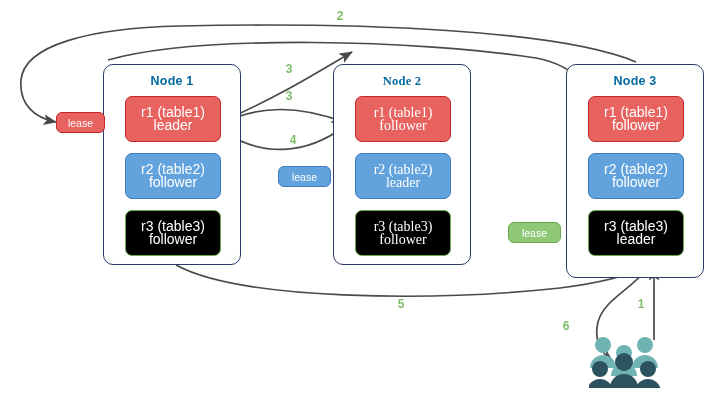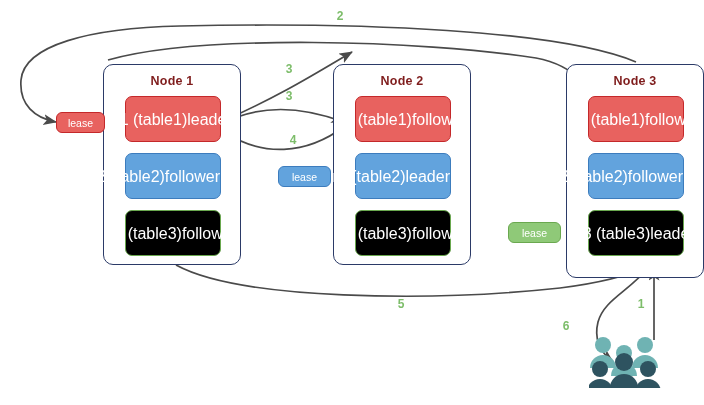--- a/index.html
+++ b/index.html
@@ -4,30 +4,30 @@
 <style>
   html,body{margin:0;padding:0;background:#ffffff;}
   body{width:704px;height:405px;overflow:hidden;
        font-family:"Liberation Sans","DejaVu Sans",sans-serif;}
   #stage{position:relative;width:704px;height:405px;background:#fff;}
   #wires{position:absolute;left:0;top:0;width:704px;height:405px;}
 
   .node{position:absolute;box-sizing:border-box;
         border:1.6px solid #2b3a67;border-radius:10px;background:#fff;}
   .node-title{position:absolute;left:0;right:0;top:9px;text-align:center;
-              font-size:12.5px;font-weight:bold;color:#7f1d1d;letter-spacing:.2px;}
+              font-size:12.5px;font-weight:bold;color:#0369a1;letter-spacing:.2px;}
 
   .replica{position:absolute;box-sizing:border-box;border-radius:7px;
-           display:flex;flex-direction:row;align-items:center;
-           justify-content:center;color:#fff;font-size:16px;line-height:13px;
+           display:flex;flex-direction:column;align-items:center;
+           justify-content:center;color:#fff;font-size:14px;line-height:13px;
            text-align:center;}
   .replica .ln{display:block;white-space:nowrap;}
 
   .r-red{background:#e8625f;border:1.6px solid #c4282a;}
-  .r-blue{background:#62a3dd;border:1.6px solid #3c7cbd;justify-content:flex-end;}
+  .r-blue{background:#62a3dd;border:1.6px solid #3c7cbd;}
   .r-green{background:#000000;border:1.6px solid #6aa84f;}
 
   .lease{position:absolute;box-sizing:border-box;border-radius:6px;
          display:flex;align-items:center;justify-content:center;
          color:#fff;font-size:10.5px;white-space:nowrap;}
   .l-red{background:#e8625f;border:1.6px solid #c4282a;}
   .l-blue{background:#62a3dd;border:1.6px solid #3c7cbd;}
   .l-green{background:#8fc978;border:1.6px solid #6aa84f;}
 
   .step{position:absolute;color:#7dbd6a;font-size:12px;font-weight:bold;
@@ -75,21 +75,21 @@
     <div class="replica r-blue" style="left:21px;top:88px;width:96px;height:46px;">
       <span class="ln">r2 (table2)</span>
       <span class="ln">follower</span>
     </div>
     <div class="replica r-green" style="left:21px;top:145px;width:96px;height:46px;">
       <span class="ln">r3 (table3)</span>
       <span class="ln">follower</span>
     </div>
   </div>
 
-  <div class="node" style="left:333px;top:64px;width:138px;height:201px;">
+  <div class="node" style="left:333px;top:64px;width:138px;height:201px;font-family:Liberation Serif, serif;">
     <div class="node-title">Node 2</div>
     <div class="replica r-red" style="left:21px;top:31px;width:96px;height:46px;">
       <span class="ln">r1 (table1)</span>
       <span class="ln">follower</span>
     </div>
     <div class="replica r-blue" style="left:21px;top:88px;width:96px;height:46px;">
       <span class="ln">r2 (table2)</span>
       <span class="ln">leader</span>
     </div>
     <div class="replica r-green" style="left:21px;top:145px;width:96px;height:46px;">

